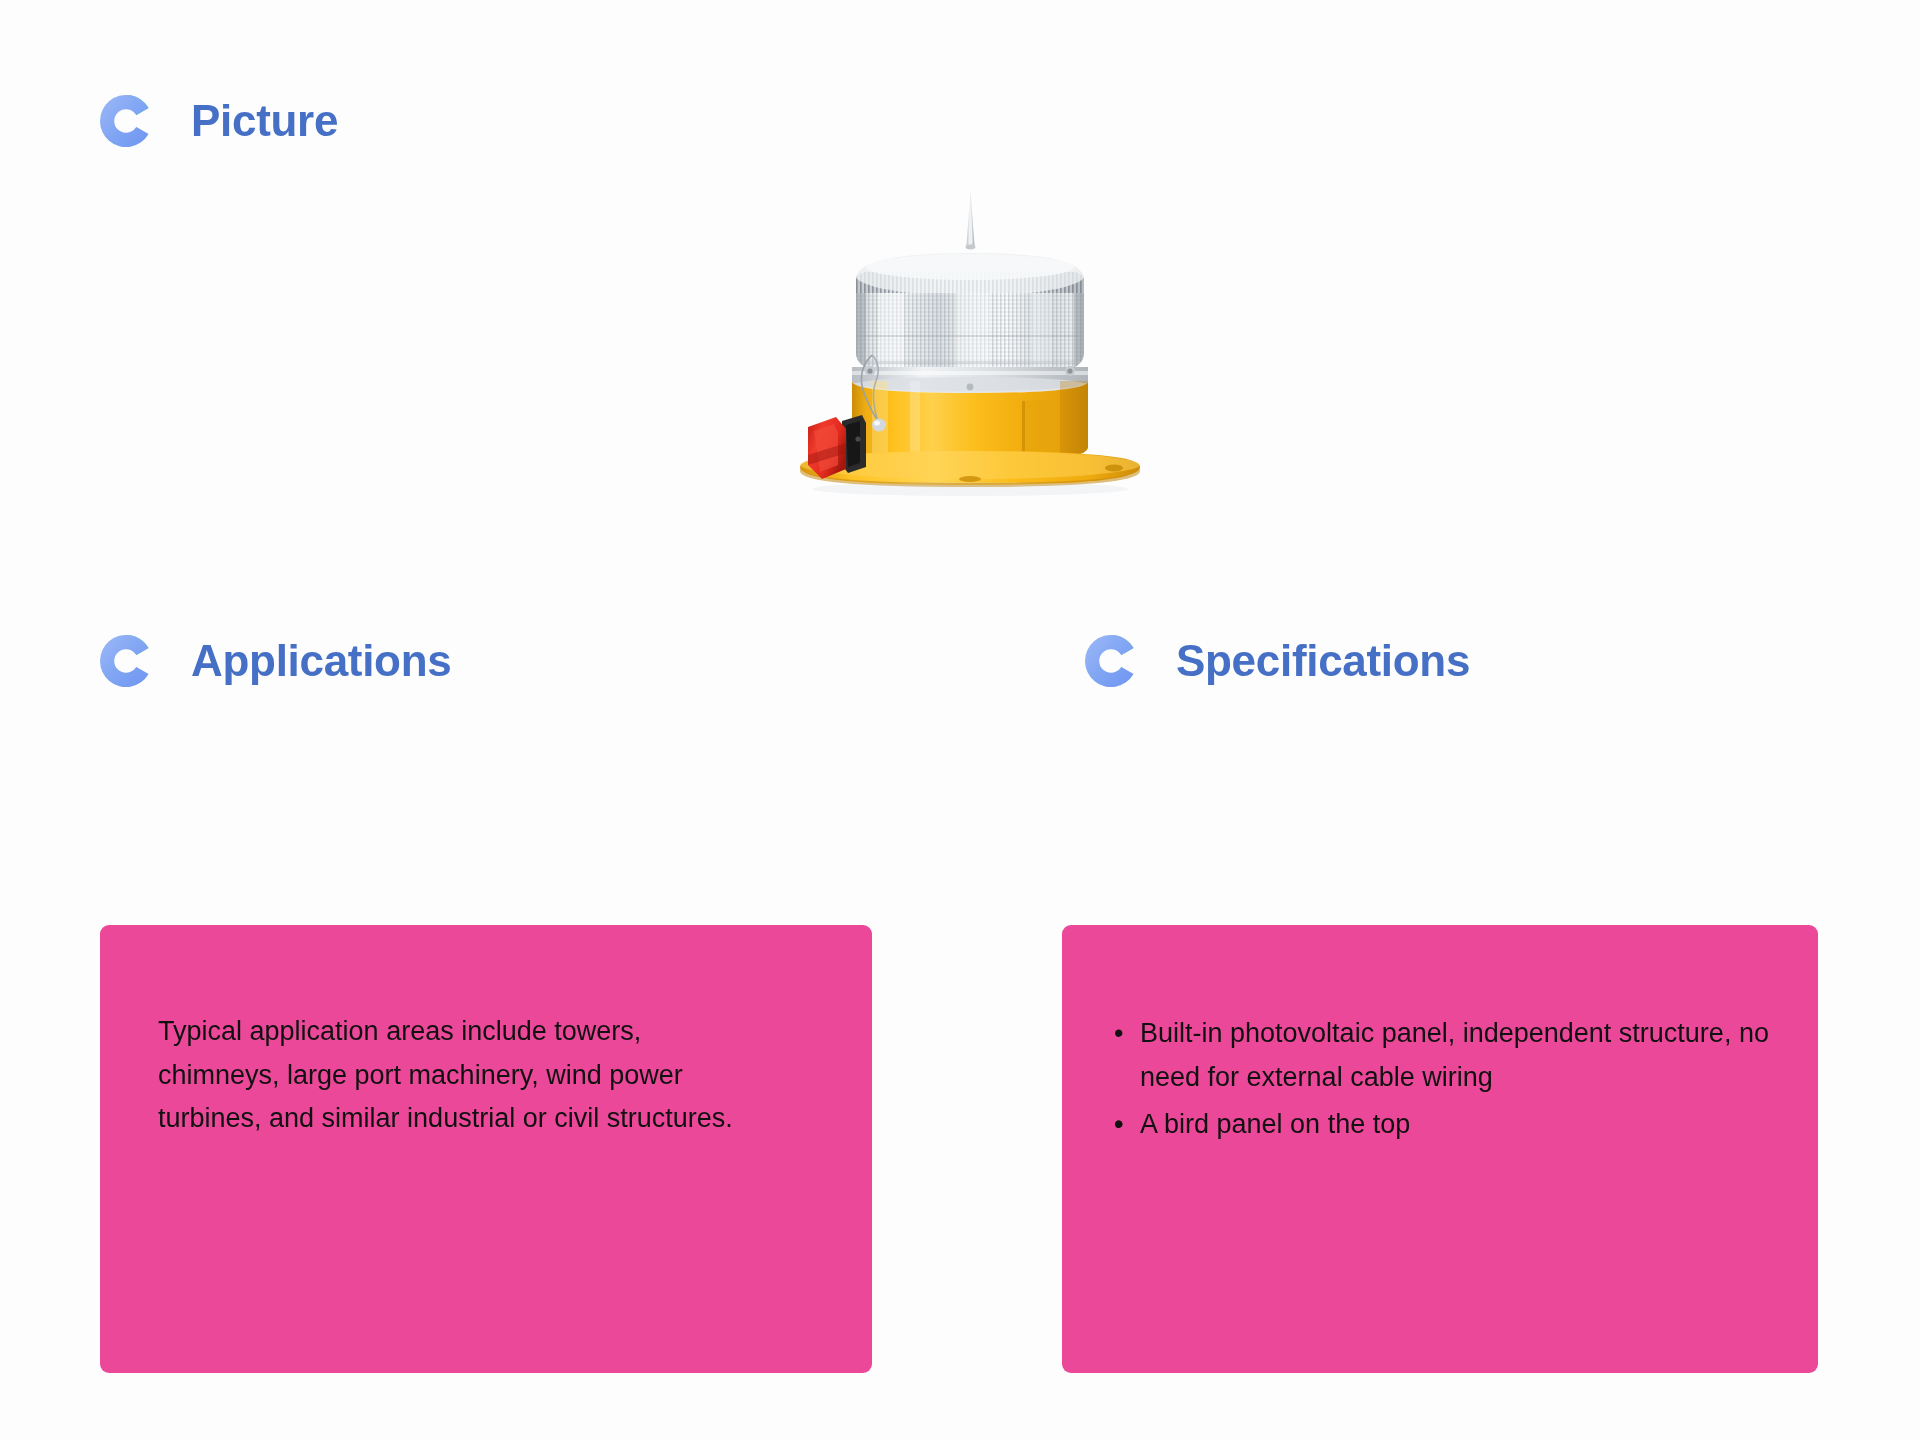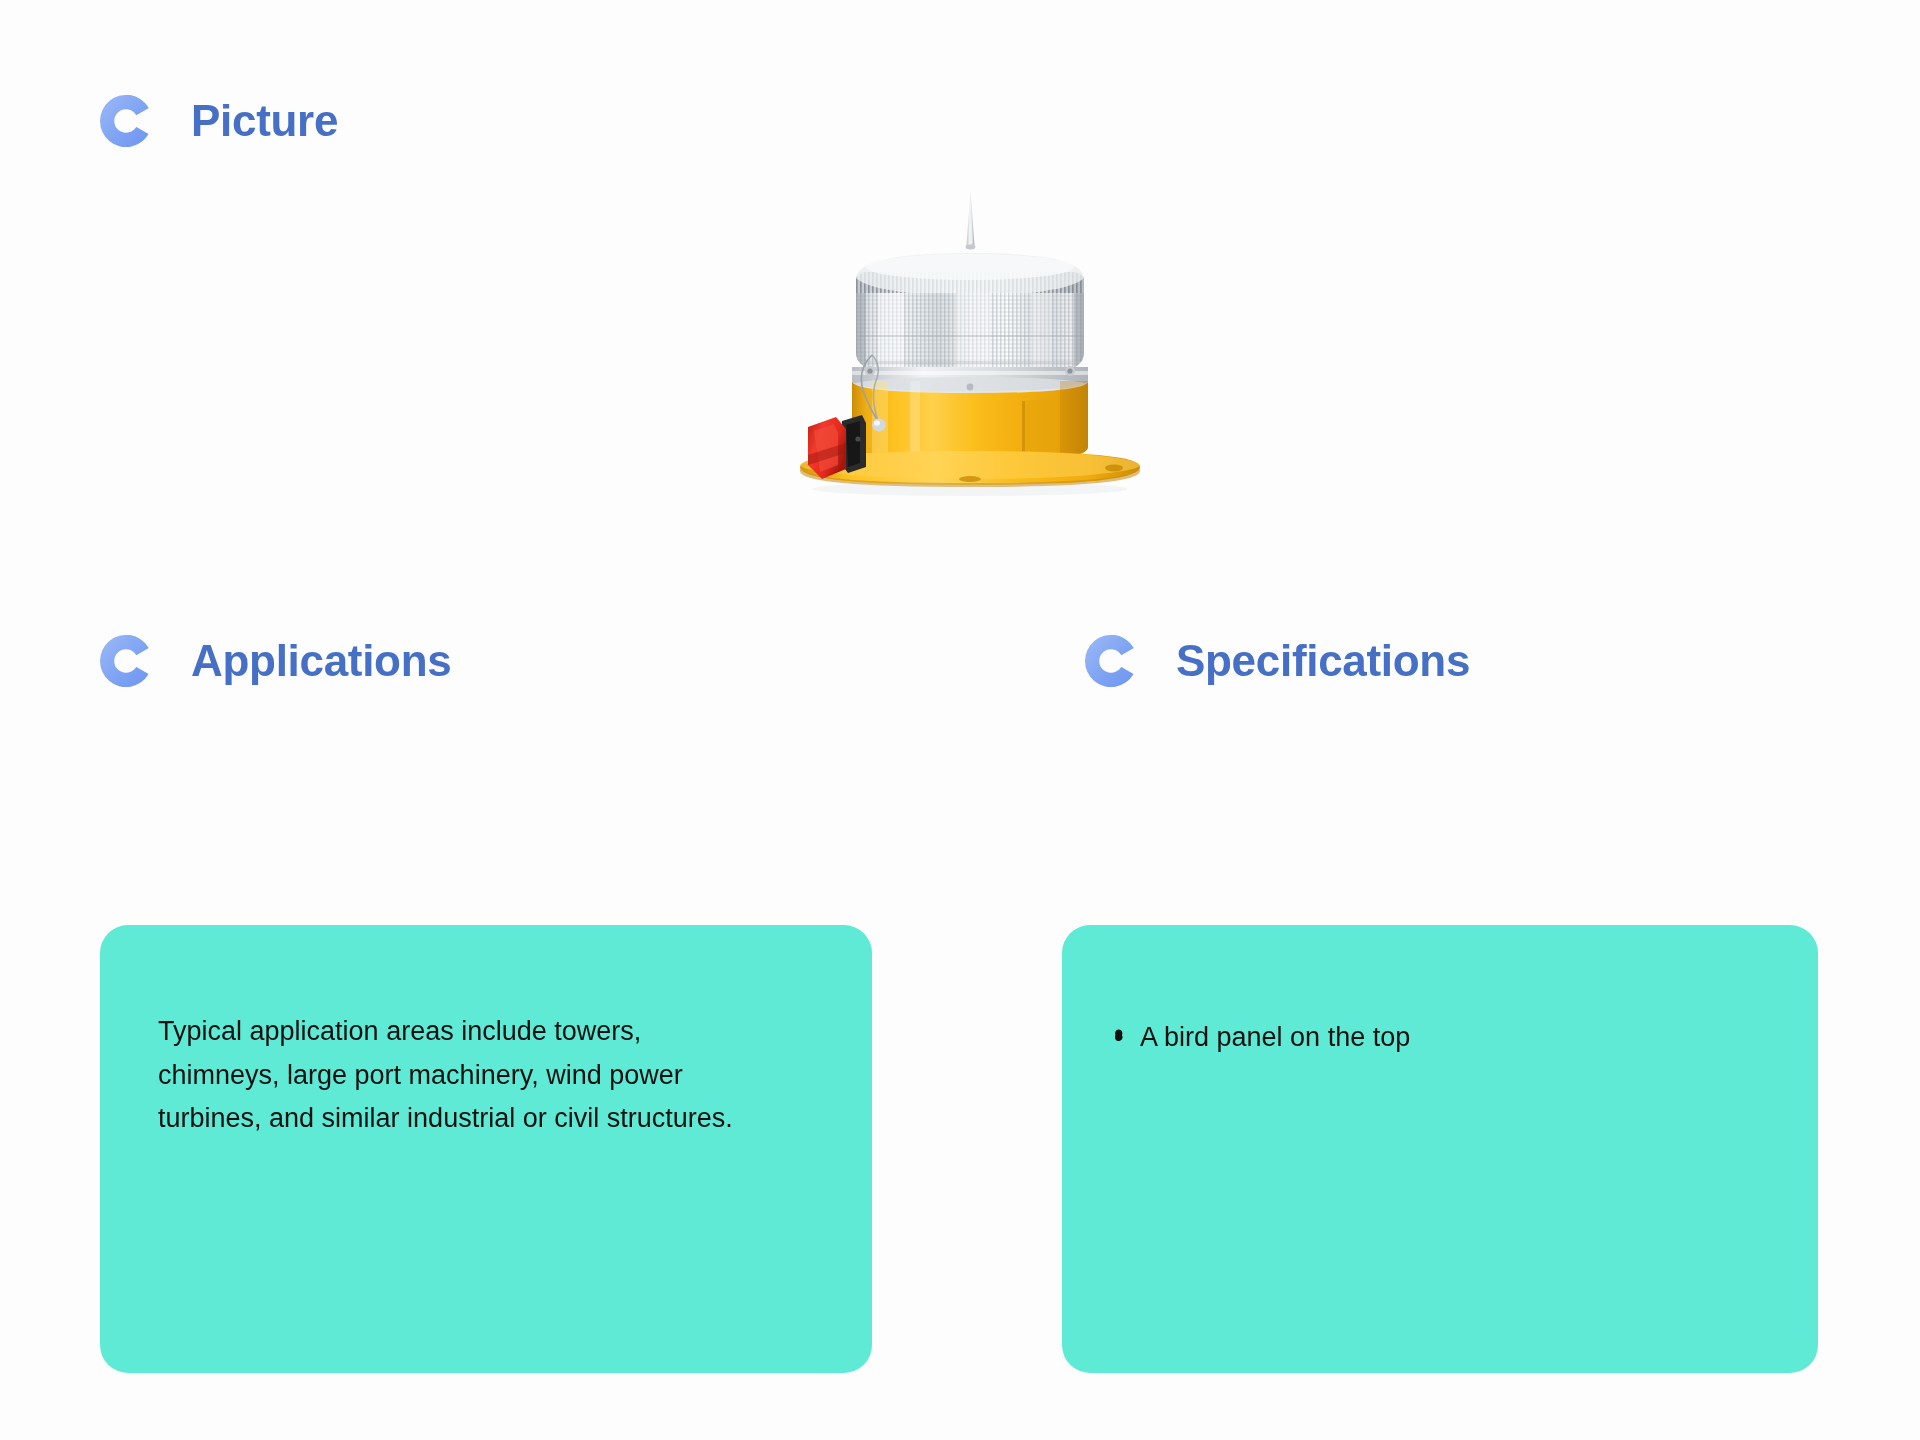--- a/index.html
+++ b/index.html
@@ -52,22 +52,22 @@
     left: 760px;
     top: 185px;
     width: 420px;
     height: 330px;
   }
   .product-svg { width: 100%; height: 100%; display: block; }
 
   
   .card {
     position: absolute;
-    background: #5eead4;
-    border-radius: 28px;
+    background: #ec4899;
+    border-radius: 9px;
   }
   #card-applications {
     left: 100px;
     top: 925px;
     width: 772px;
     height: 448px;
   }
   #card-specifications {
     left: 1062px;
     top: 925px;
@@ -324,20 +324,21 @@
   </div>
 
   <div class="card" id="card-applications">
     <p class="para">Typical application areas include towers, chimneys, large port machinery, wind power turbines, and similar industrial or civil structures.</p>
   </div>
 
   <div class="card" id="card-specifications">
     <ul class="bullets">
       <li>
         <span class="dot">•</span>
+        <span>Built-in photovoltaic panel, independent structure, no need for external cable wiring</span>
       </li>
       <li>
         <span class="dot">•</span>
       </li>
       <li>
         <span class="dot">•</span>
         <span>A bird panel on the top</span>
       </li>
     </ul>
   </div>

